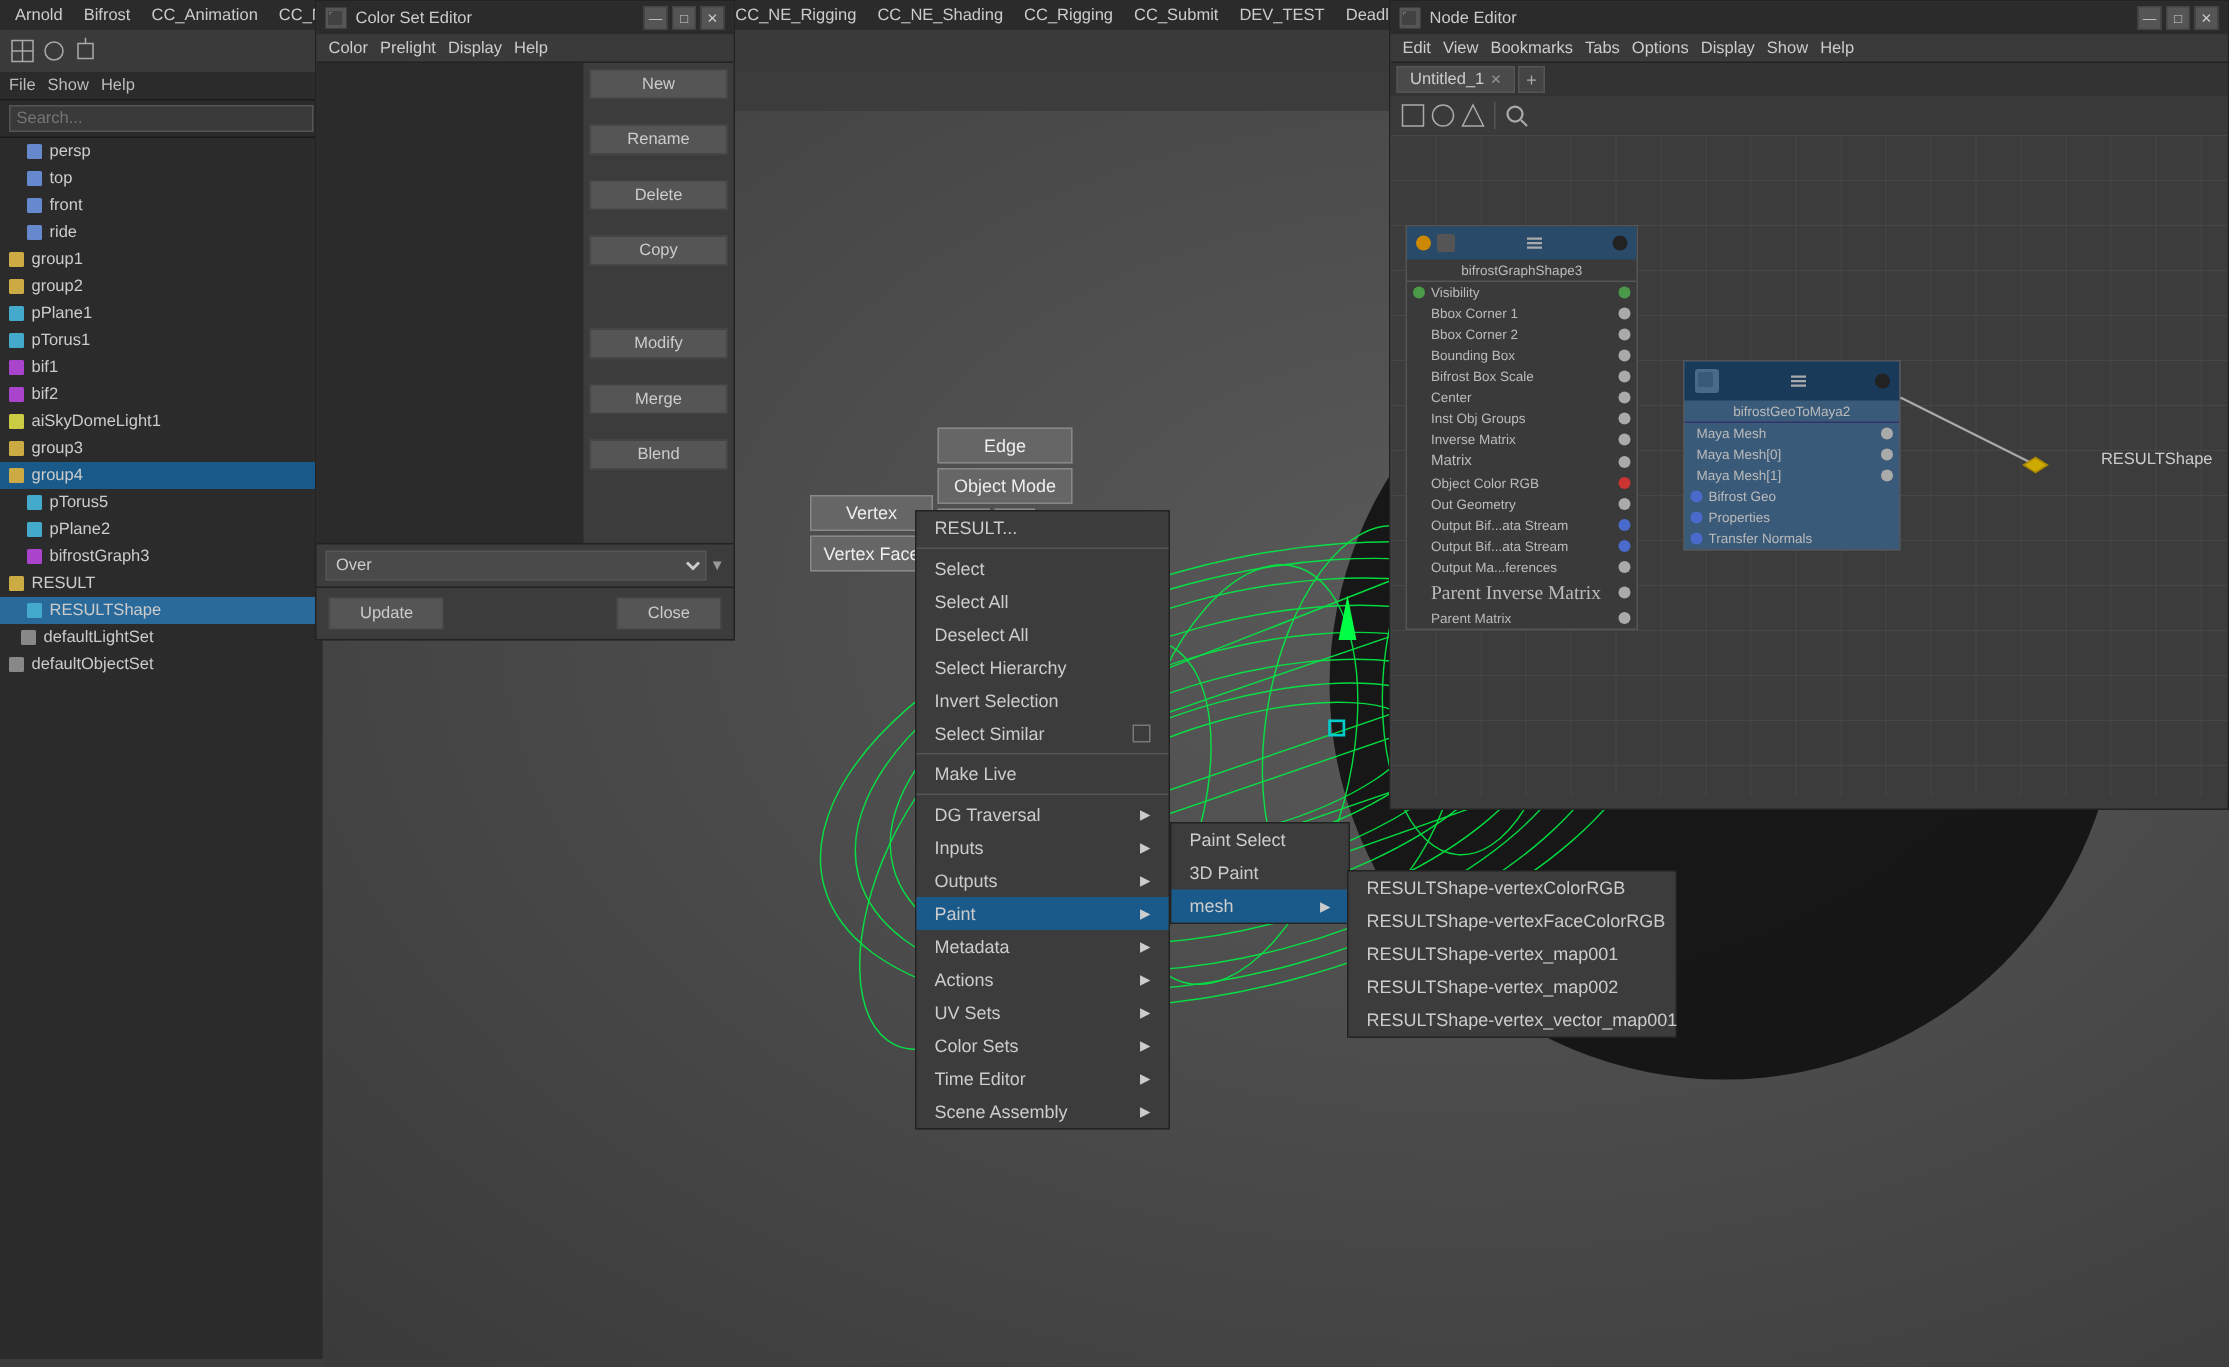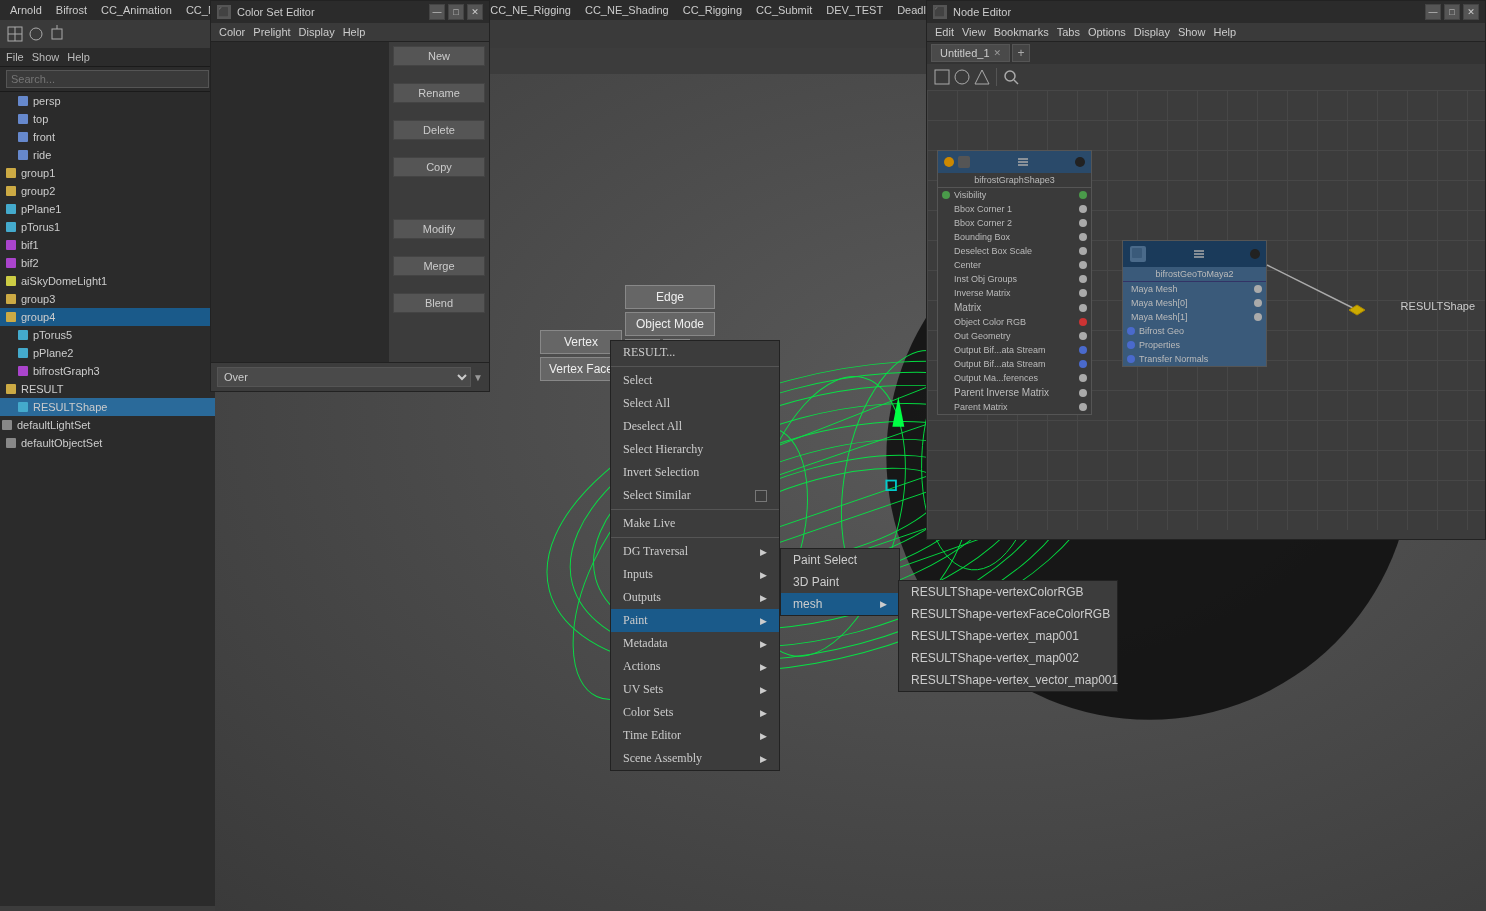--- a/index.html
+++ b/index.html
@@ -220,21 +220,20 @@
     }
 
     
     .context-menu-main {
       position: absolute;
       top: 340px; left: 610px;
       width: 170px;
       background: #3c3c3c;
       border: 1px solid #222;
       z-index: 100;
-      font-family: Liberation Serif, serif;
     }
     .ctx-item {
       padding: 4px 12px;
       font-size: 12px;
       cursor: pointer;
       color: #cccccc;
       display: flex;
       align-items: center;
       justify-content: space-between;
       white-space: nowrap;
@@ -565,21 +564,21 @@
         <span>RESULT</span>
       </div>
       <div class="tree-item selected-light" style="padding-left: 16px;">
         <span class="tree-item-icon">
           <svg width="12" height="12">
             <rect x="1" y="1" width="10" height="10" fill="#44aacc" rx="1"></rect>
           </svg>
         </span>
         <span>RESULTShape</span>
       </div>
-      <div class="tree-item" style="padding-left: 0;">
+      <div class="tree-item" style="padding-left: 12px;">
         <span class="tree-item-icon">
           <svg width="12" height="12">
             <rect x="1" y="1" width="10" height="10" fill="#888888" rx="1"></rect>
           </svg>
         </span>
         <span>defaultLightSet</span>
       </div>
       <div class="tree-item" style="padding-left: 4px;">
         <span class="tree-item-icon">
           <svg width="12" height="12">
@@ -667,20 +666,24 @@
       <button class="cse-btn">Merge</button>
       <button class="cse-btn">Blend</button>
     </div>
   </div>
   <div class="cse-dropdown">
     <select>
       <option>Over</option>
     </select>
     <span style="font-size:10px;color:#999;">▼</span>
   </div>
+  <div class="cse-footer">
+    <button class="cse-footer-btn">Update</button>
+    <button class="cse-footer-btn">Close</button>
+  </div>
 </div>
 
 <div style="position:absolute; top:285px; left:625px; z-index:20; display:flex; flex-direction:column; gap:3px;">
   <div style="background:#666;border:1px solid #888;padding:4px 16px;color:#eee;font-size:12px;cursor:pointer;text-align:center;">Edge</div>
   <div style="background:#666;border:1px solid #888;padding:4px 10px;color:#eee;font-size:12px;cursor:pointer;text-align:center;">Object Mode</div>
   <div style="display:flex;gap:3px;">
     <div style="background:#666;border:1px solid #888;padding:4px 8px;color:#eee;font-size:12px;cursor:pointer;">UV</div>
     <div style="background:#666;border:1px solid #888;padding:4px 8px;color:#eee;font-size:12px;cursor:pointer;">▶</div>
   </div>
   <div style="background:#666;border:1px solid #888;padding:4px 12px;color:#eee;font-size:12px;cursor:pointer;text-align:center;">Multi</div>
@@ -873,21 +876,21 @@
       </div>
       <div class="node-port-row">
         <span style="font-size:9px;padding-left:12px;">Bbox Corner 2</span>
         <span style="width:8px;height:8px;border-radius:50%;background:#aaa;display:inline-block;margin-left:auto;"></span>
       </div>
       <div class="node-port-row">
         <span style="font-size:9px;padding-left:12px;">Bounding Box</span>
         <span style="width:8px;height:8px;border-radius:50%;background:#aaa;display:inline-block;margin-left:auto;"></span>
       </div>
       <div class="node-port-row">
-        <span style="font-size:9px;padding-left:12px;">Deselect Box Scale</span>
+        <span style="font-size:9px;padding-left:12px;">Bifrost Box Scale</span>
         <span style="width:8px;height:8px;border-radius:50%;background:#aaa;display:inline-block;margin-left:auto;"></span>
       </div>
       <div class="node-port-row">
         <span style="font-size:9px;padding-left:12px;">Center</span>
         <span style="width:8px;height:8px;border-radius:50%;background:#aaa;display:inline-block;margin-left:auto;"></span>
       </div>
       <div class="node-port-row">
         <span style="font-size:9px;padding-left:12px;">Inst Obj Groups</span>
         <span style="width:8px;height:8px;border-radius:50%;background:#aaa;display:inline-block;margin-left:auto;"></span>
       </div>
@@ -913,21 +916,21 @@
       </div>
       <div class="node-port-row">
         <span style="font-size:9px;padding-left:12px;">Output Bif...ata Stream</span>
         <span style="width:8px;height:8px;border-radius:50%;background:#4a6acc;display:inline-block;margin-left:auto;"></span>
       </div>
       <div class="node-port-row">
         <span style="font-size:9px;padding-left:12px;">Output Ma...ferences</span>
         <span style="width:8px;height:8px;border-radius:50%;background:#aaa;display:inline-block;margin-left:auto;"></span>
       </div>
       <div class="node-port-row">
-        <span style="font-size:10px;padding-left:12px;">Parent Inverse Matrix</span>
+        <span style="font-size:13px;padding-left:12px;font-family:Liberation Serif, serif;">Parent Inverse Matrix</span>
         <span style="width:8px;height:8px;border-radius:50%;background:#aaa;display:inline-block;margin-left:auto;"></span>
       </div>
       <div class="node-port-row">
         <span style="font-size:9px;padding-left:12px;">Parent Matrix</span>
         <span style="width:8px;height:8px;border-radius:50%;background:#aaa;display:inline-block;margin-left:auto;"></span>
       </div>
     </div>
 
     <div style="position:absolute;top:150px;left:195px;width:145px;border:1px solid #555;background:#3a5a7a;">
       <div style="background:#1a3a5a;padding:4px 6px;display:flex;align-items:center;justify-content:space-between;font-size:10px;color:#ddd;">

